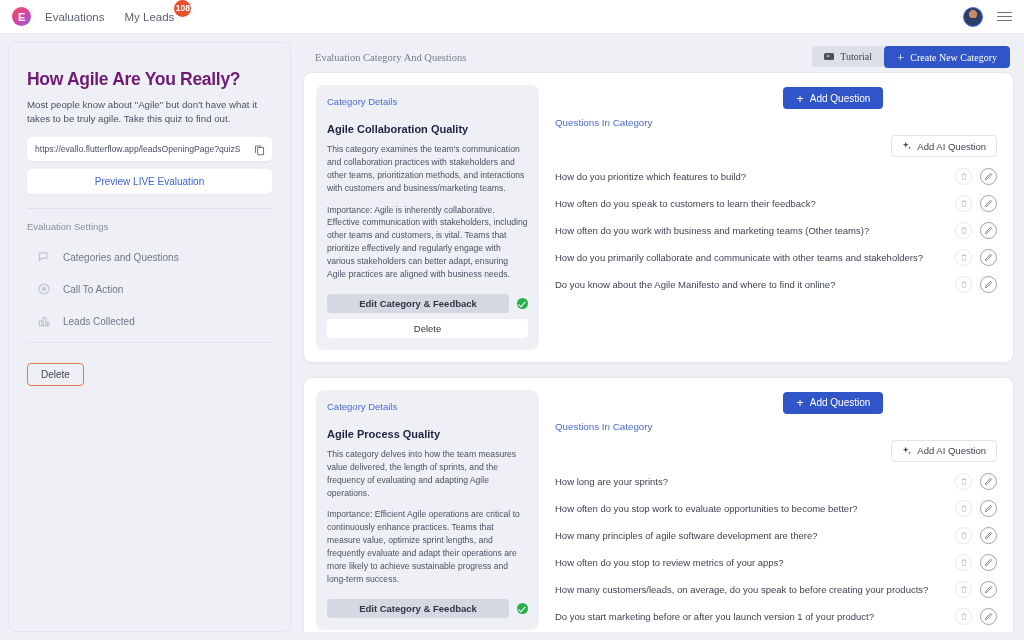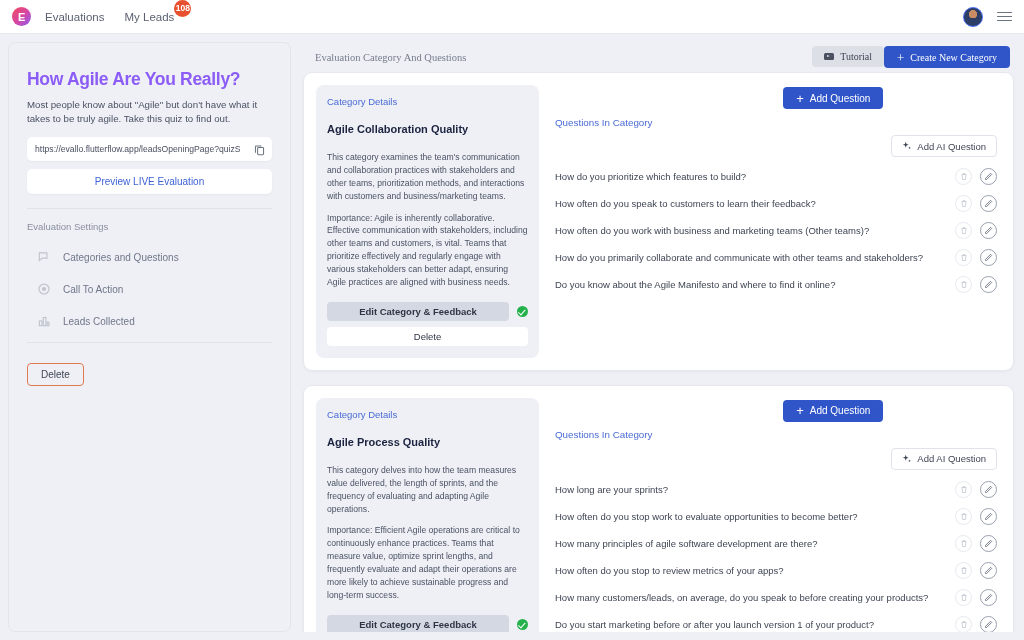--- a/index.html
+++ b/index.html
@@ -54,21 +54,21 @@
     padding: 14px 18px; display: flex; flex-direction: column;
   }
   .side-head { display: flex; align-items: flex-start; justify-content: space-between; }
   .side-head-label { font-size: 9.5px; color: #8b90a0; padding-top: 4px; }
   .edit-btn {
     background: #fff; border: none; border-radius: 5px;
     font-size: 10px; color: #3e4453; padding: 5px 14px;
     font-family: inherit; cursor: pointer; box-shadow: 0 1px 2px rgba(0,0,0,.05);
   }
   .eval-title {
-    font-size: 17.5px; font-weight: bold; color: #8b5cf6;
+    font-size: 17.5px; font-weight: bold; color: #701a75;
     margin-top: 12px; letter-spacing: -0.3px;
   }
   .eval-desc { font-size: 9.7px; color: #4b5164; line-height: 1.45; margin-top: 8px; }
   .url-row {
     margin-top: 11px; background: #fff; border-radius: 5px; height: 24px;
     display: flex; align-items: center; padding: 0 6px 0 8px; gap: 12px;
     box-shadow: 0 1px 2px rgba(0,0,0,.04);
   }
   .url-text {
     font-size: 8.6px; color: #4a4f60; flex: 1;
@@ -131,21 +131,21 @@
     display: flex; margin-bottom: 14px; padding: 12px;
     box-shadow: 0 1px 3px rgba(20,30,60,.04);
   }
   .cat-panel {
     width: 223px; min-width: 223px; background: #eef0f5;
     border-radius: 8px; padding: 11px 11px 12px;
     display: flex; flex-direction: column;
   }
   .cat-link { font-size: 9.5px; color: #4a6ad4; cursor: pointer; }
   .cat-title { font-size: 11px; font-weight: bold; color: #1c2340; margin-top: 16px; }
-  .cat-body { font-size: 8.6px; color: #4b5164; line-height: 1.5; margin-top: 16px; }
+  .cat-body { font-size: 8.6px; color: #4b5164; line-height: 1.5; margin-top: 8px; }
   .cat-body + .cat-body { margin-top: 9px; }
   .cat-actions { margin-top: auto; padding-top: 13px; }
   .edit-cat-row { display: flex; align-items: center; gap: 8px; }
   .edit-cat-btn {
     flex: 1; background: #d4d8e2; border: none; border-radius: 4px;
     height: 19px; font-size: 9.5px; color: #2f3545; font-weight: 600;
     font-family: inherit; cursor: pointer;
   }
   .check-badge {
     width: 11px; height: 11px; border-radius: 50%; background: #24b14b;

